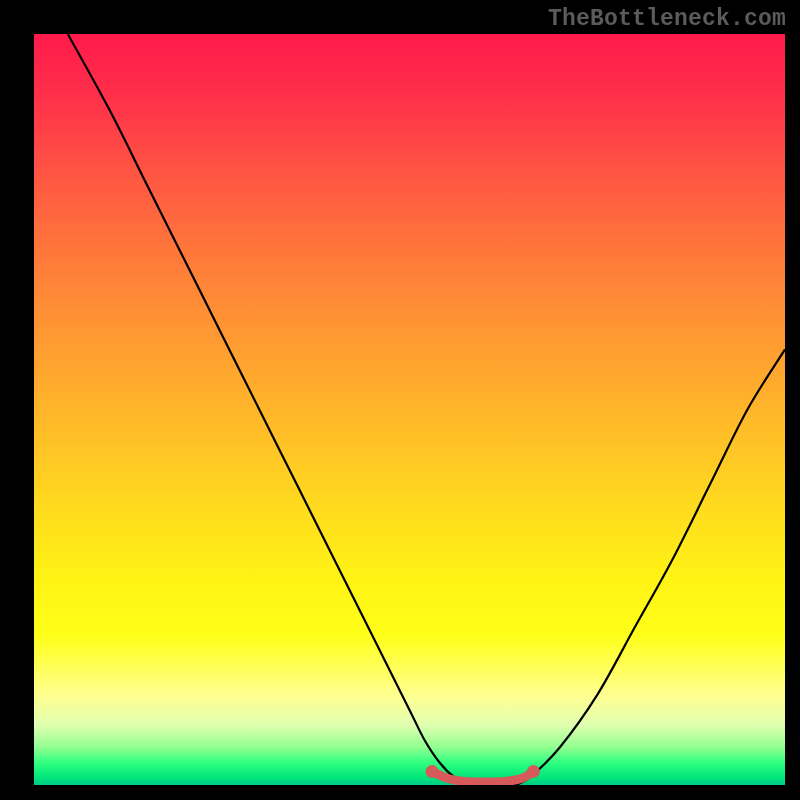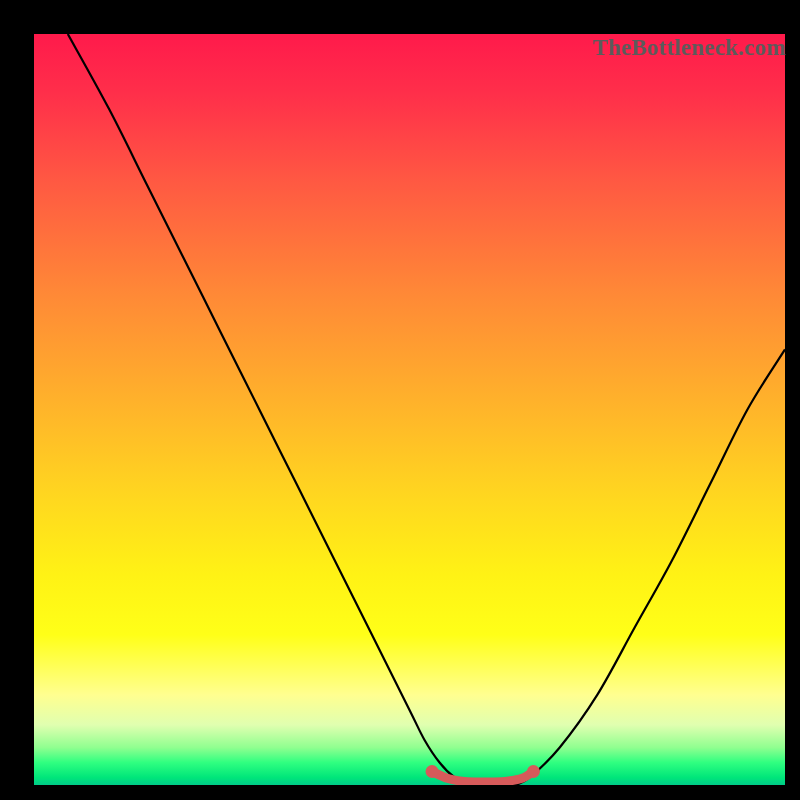--- a/index.html
+++ b/index.html
@@ -30,26 +30,25 @@
       #90ff90 95%,
       #30ff80 97%,
       #00e67a 99%,
       #00cc88 100%
     );
   }
   .watermark {
     position: absolute;
     top: 6px;
     right: 14px;
-    font-family: Liberation Serif, serif;
+    font-family: Liberation Mono, monospace;
     font-size: 23px;
     font-weight: 600;
     color: #5b5b5b;
     letter-spacing: 0.2px;
-    margin-top: 29px;
   }
   svg.curve {
     position: absolute;
     left: 0;
     top: 0;
     width: 751px;
     height: 751px;
   }
 </style>
 </head>

